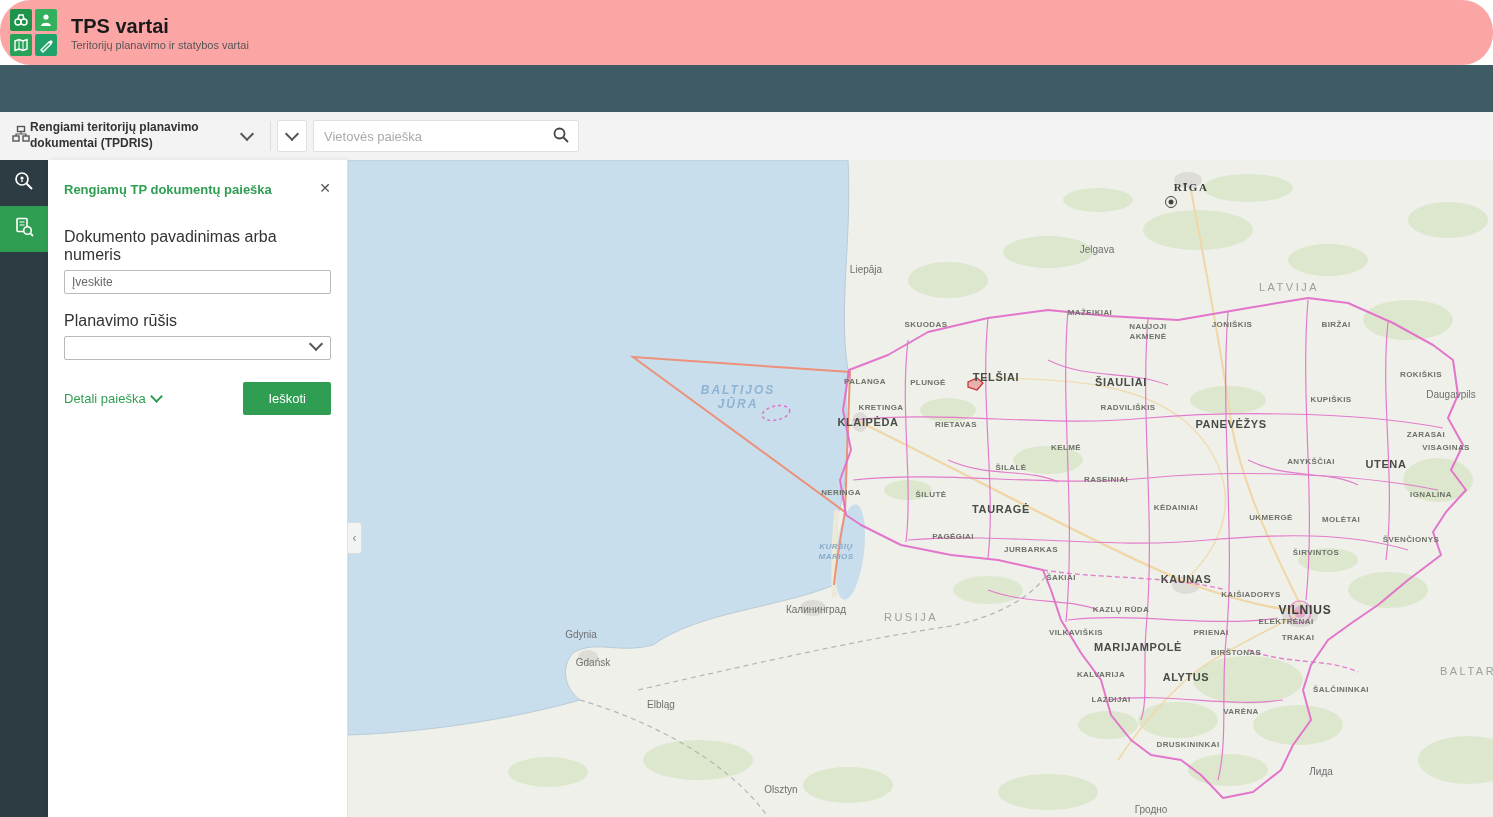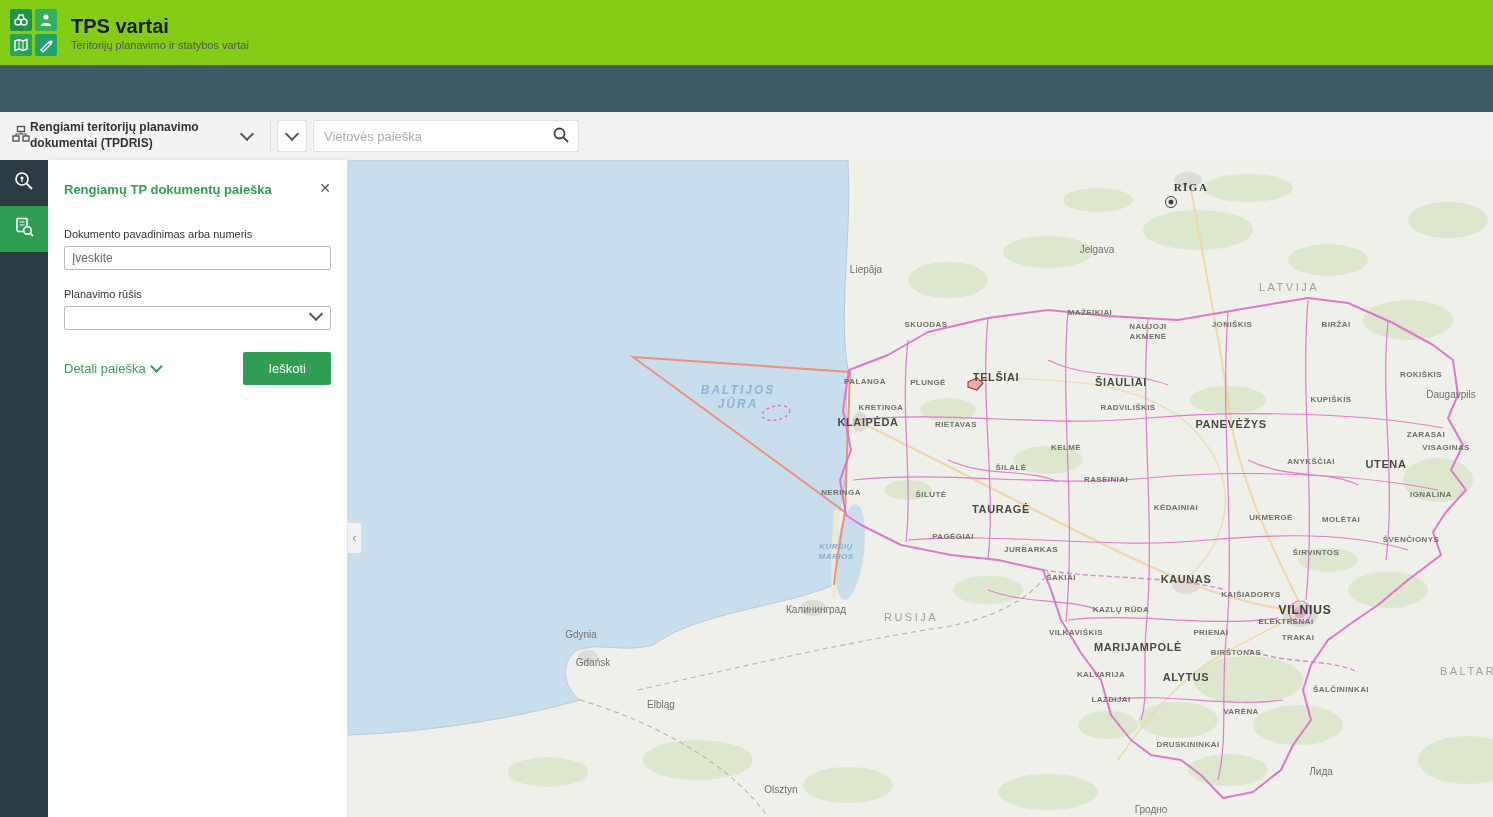--- a/index.html
+++ b/index.html
@@ -2,21 +2,21 @@
 <html><head>
 <meta charset="utf-8">
 <style>
   html,body{margin:0;padding:0;}
   body{
     width:1493px;height:817px;overflow:hidden;position:relative;
     font-family:"Liberation Sans",sans-serif;background:#fff;
     -webkit-font-smoothing:antialiased;
   }
   
-  .app-header{height:65px;display:flex;align-items:center;padding-left:10px;background:#84cc16;}
+  .app-header{height:65px;display:flex;align-items:center;padding-left:10px;background:#fca5a5;border-radius:31px;}
   .logo{display:grid;grid-template-columns:22px 22px;grid-template-rows:22px 22px;gap:3px;}
   .logo .tile{border-radius:2px;display:flex;align-items:center;justify-content:center;}
   .t1{background:#1d9449;} .t2{background:#33b05c;} .t3{background:#27a257;} .t4{background:#1fa36b;}
   .title-block{margin-left:14px;}
   .app-title{font-size:20px;font-weight:bold;color:#1a1a1a;line-height:1.1;}
   .app-subtitle{font-size:11px;color:#555;margin-top:2px;}
   
   .nav-bar{height:47px;background:#3e5b66;}
   
   .toolbar{height:48px;background:#f3f3f3;display:flex;align-items:center;}
@@ -34,21 +34,21 @@
   .main{display:flex;height:657px;}
   .side-rail{width:48px;background:#2d3b42;flex:none;}
   .rail-btn{width:48px;height:46px;display:flex;align-items:center;justify-content:center;cursor:pointer;}
   .rail-btn.active{background:#2f9e52;}
   
   .panel{width:299px;background:#fff;flex:none;position:relative;border-right:1px solid #e2e2e2;box-shadow:2px 0 6px rgba(0,0,0,.08);}
   .panel-header{padding:20px 16px 14px 16px;position:relative;}
   .panel-title{color:#2f9e52;font-weight:bold;font-size:13px;}
   .close-btn{position:absolute;right:10px;top:18px;border:none;background:none;font-size:14px;color:#555;cursor:pointer;padding:2px 6px;}
   .panel-body{padding:6px 16px;}
-  .field-label{font-size:11px;color:#333;margin:10px 0 6px 0;}
+  .field-label{font-size:16px;color:#333;margin:10px 0 6px 0;}
   .text-input{width:100%;box-sizing:border-box;height:24px;border:1px solid #b9b9b9;border-radius:2px;padding:2px 7px;font-size:12px;color:#555;font-family:"Liberation Sans",sans-serif;outline:none;}
   .text-input::placeholder{color:#666;}
   .select-wrap{position:relative;margin-top:4px;}
   .select-wrap select{width:100%;height:24px;border:1px solid #b9b9b9;border-radius:2px;background:#fff;appearance:none;-webkit-appearance:none;padding:0 22px 0 6px;font-size:12px;color:#333;outline:none;}
   .select-wrap .chev{position:absolute;right:10px;top:7px;pointer-events:none;}
   .panel-actions{display:flex;justify-content:space-between;align-items:center;margin-top:22px;}
   .detail-link{display:flex;align-items:center;gap:6px;color:#2f9e52;font-size:13px;cursor:pointer;background:none;border:none;font-family:"Liberation Sans",sans-serif;padding:0;}
   .primary-btn{background:#2f9e52;color:#fff;border:none;border-radius:2px;padding:9px 25px;font-size:13px;cursor:pointer;font-family:"Liberation Sans",sans-serif;}
   
   .map{position:relative;flex:1;background:#eef0e9;overflow:hidden;}

